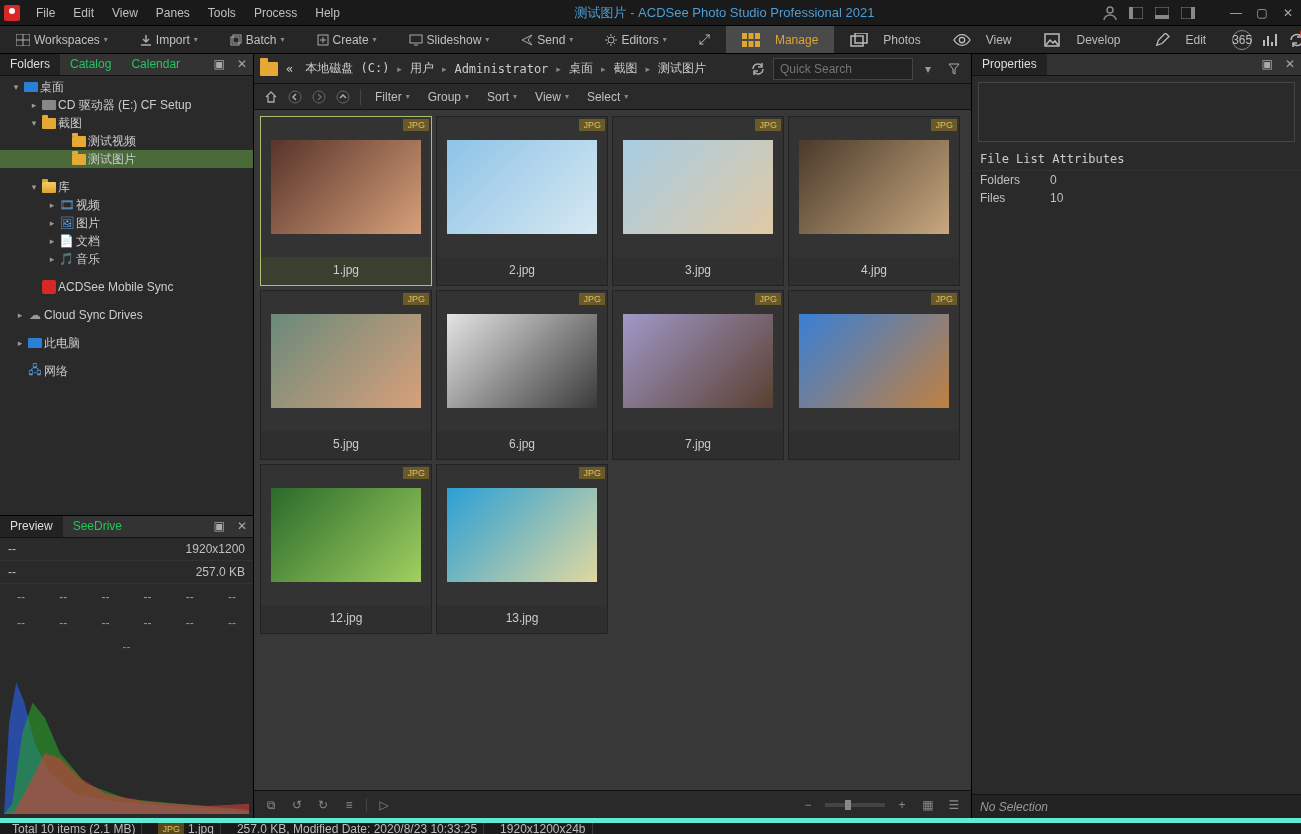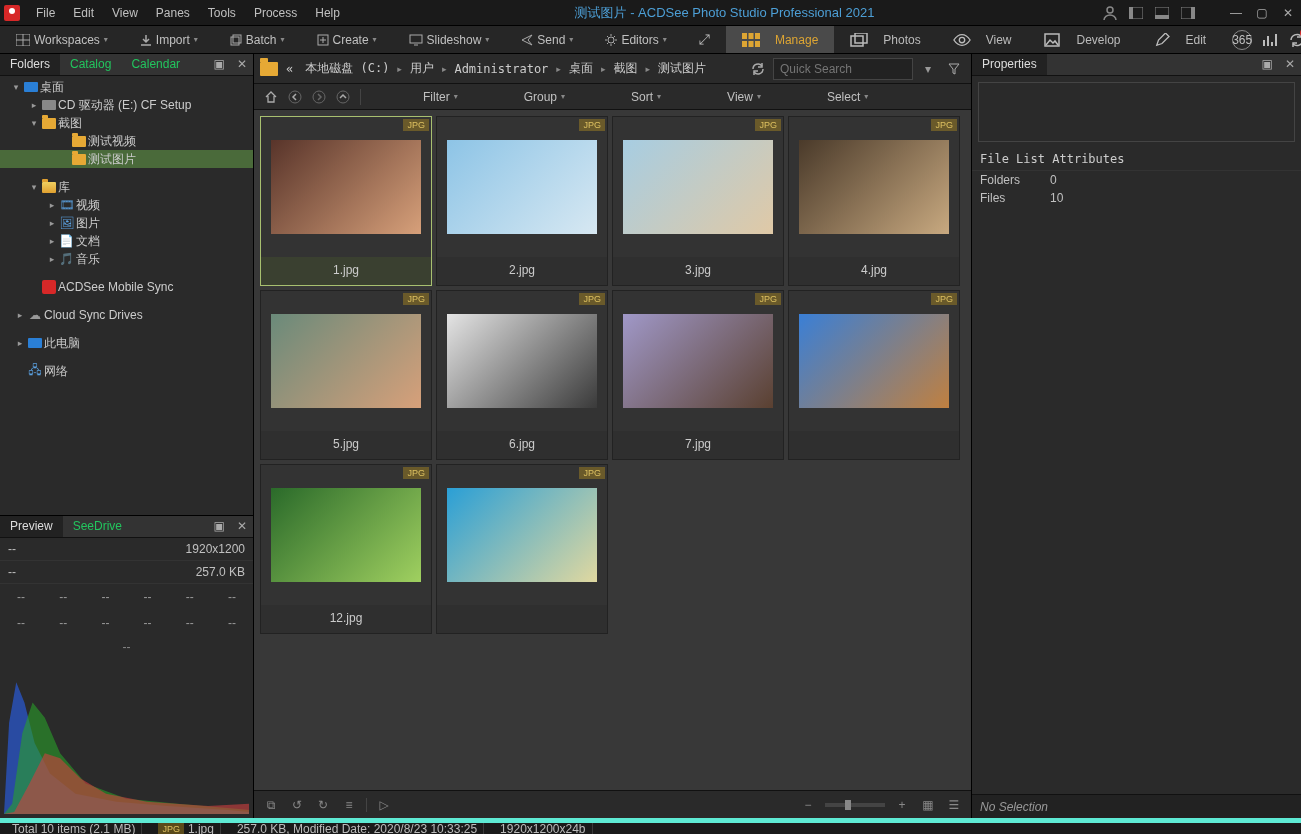--- a/index.html
+++ b/index.html
@@ -70,21 +70,21 @@
 .bc-folder::before { content: ""; position: absolute; top: -4px; left: 0; width: 8px; height: 4px; background: #e6a935; border-radius: 1px 1px 0 0; }
 .breadcrumb .sep { color: #888; font-size: 9px; }
 .breadcrumb .crumb { padding: 2px 4px; color: #ccc; cursor: default; font-family: SimSun, monospace; }
 .bc-spacer { flex: 1; }
 .bc-search { background: #222; border: 1px solid #444; padding: 3px 6px; width: 140px; color: #888; }
 .bc-icon { width: 22px; display: flex; align-items: center; justify-content: center; color: #999; }
 
 .filterbar { height: 26px; background: #2a2a2a; display: flex; align-items: center; padding: 0 6px; gap: 2px; border-bottom: 1px solid #111; }
 .filterbar .nav { width: 22px; height: 22px; display: flex; align-items: center; justify-content: center; color: #aaa; border-radius: 50%; }
 .filterbar .vsep { width: 1px; height: 16px; background: #444; margin: 0 4px; }
-.filterbar .fdd { display: flex; align-items: center; gap: 4px; padding: 3px 8px; cursor: default; margin-left: 48px; }
+.filterbar .fdd { display: flex; align-items: center; gap: 4px; padding: 3px 8px; cursor: default; }
 .filterbar .caret { font-size: 8px; color: #888; }
 
 .thumbs-area { flex: 1; overflow: auto; padding: 6px; }
 .thumbs { display: flex; flex-wrap: wrap; gap: 4px; }
 .thumb { width: 172px; background: #2f2f2f; border: 1px solid #222; display: flex; flex-direction: column; }
 .thumb.selected { border: 1px solid #a8c070; background: #3a4030; }
 .thumb .img-area { height: 140px; background: #333; position: relative; display: flex; align-items: center; justify-content: center; }
 .thumb .badge { position: absolute; top: 2px; right: 2px; background: #6a5a2a; color: #ddc060; font-size: 9px; padding: 1px 4px; }
 .thumb .fake-img { width: 150px; height: 94px; border-radius: 0; }
 .thumb .name { text-align: center; padding: 6px 0 8px; color: #ccc; }
@@ -561,20 +561,21 @@
                 <span class="badge">JPG</span>
                 <div class="fake-img" style="background:linear-gradient(135deg,#2a6a2a,#a0d060)"></div>
               </div>
               <div class="name">12.jpg</div>
             </div>
             <div class="thumb">
               <div class="img-area">
                 <span class="badge">JPG</span>
                 <div class="fake-img" style="background:linear-gradient(135deg,#2a9fd6,#e0d8a0)"></div>
               </div>
+              <div class="name">13.jpg</div>
             </div>
           </div>
       </div>
 
       <div class="center-bottom">
         <div class="ic">⧉</div>
         <div class="ic">↺</div>
         <div class="ic">↻</div>
         <div class="ic">≡</div>
         <div class="vsep" style="width:1px;height:14px;background:#444"></div>

